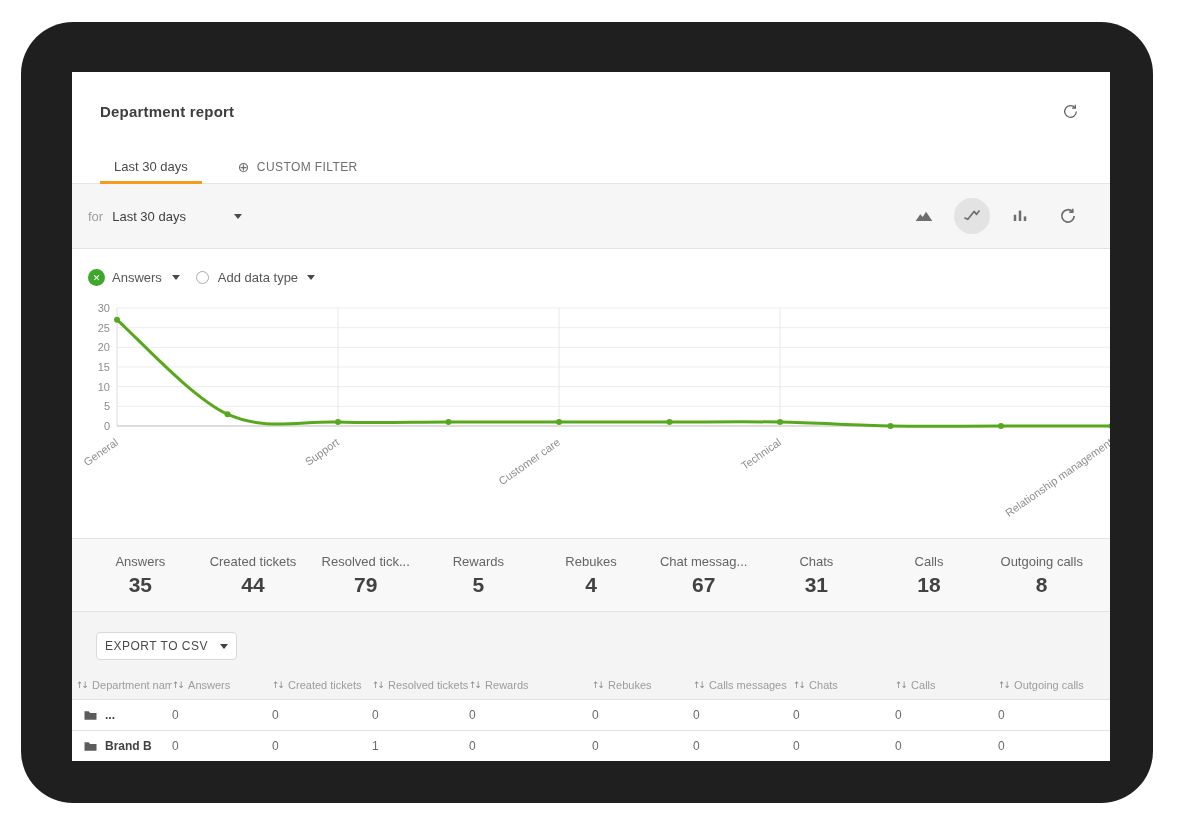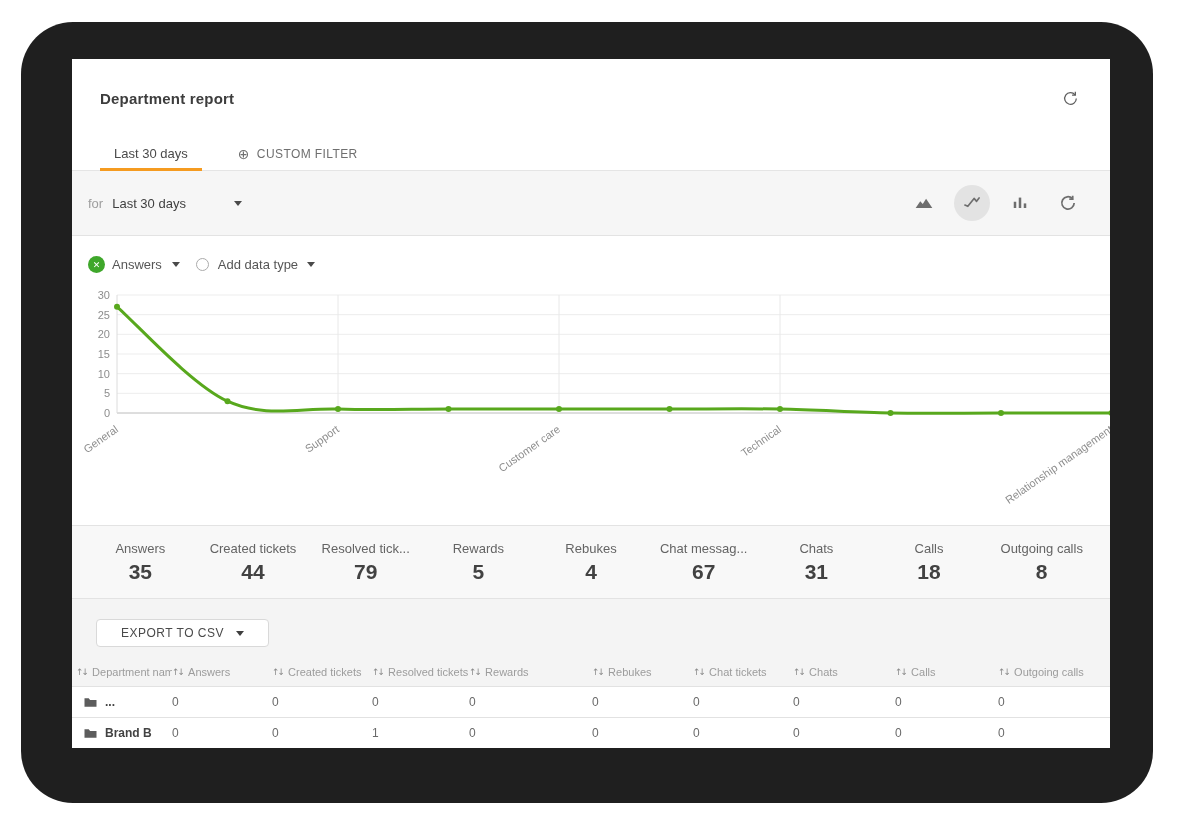--- a/index.html
+++ b/index.html
@@ -1,18 +1,18 @@
 <!DOCTYPE html>
 <html><head>
 <meta charset="utf-8">
 <style>
   * { box-sizing: border-box; margin: 0; padding: 0; }
   html,body { width:1182px; height:832px; background:#ffffff; font-family:"Liberation Sans","DejaVu Sans",sans-serif; }
   .frame { position:absolute; left:21px; top:22px; width:1132px; height:781px; background:#1f1f1f; border-radius:52px; }
-  .panel { position:absolute; left:72px; top:59px; width:1038px; height:689px; background:#ffffff; display:flex; flex-direction:column; overflow:hidden; }
+  .panel { position:absolute; left:72px; top:72px; width:1038px; height:689px; background:#ffffff; display:flex; flex-direction:column; overflow:hidden; }
 
   
   .hdr { height:78px; flex:none; display:flex; align-items:center; justify-content:space-between; padding:0 26px 0 28px; }
   .title { font-size:15px; font-weight:bold; color:#3d3d3d; letter-spacing:.2px; }
   .icon-btn { width:28px; height:28px; display:flex; align-items:center; justify-content:center; cursor:pointer; background:none; border:none; }
 
   
   .tabs { height:34px; flex:none; display:flex; align-items:stretch; border-bottom:1px solid #e5e5e5; padding-left:28px; gap:22px; }
   .tab { display:flex; align-items:center; padding:0 14px; font-size:13px; color:#4a4a4a; position:relative; cursor:pointer; }
   .tab.active::after { content:""; position:absolute; left:0; right:0; bottom:-1px; height:3px; background:#f59b20; }
@@ -43,21 +43,21 @@
 
   
   .stats { height:74px; flex:none; background:#f8f8f8; border-top:1px solid #e3e3e3; border-bottom:1px solid #e3e3e3; display:flex; padding:0 12px; }
   .stat { flex:1; display:flex; flex-direction:column; align-items:center; justify-content:center; gap:4px; overflow:hidden; }
   .stat .lbl { font-size:13px; color:#646464; white-space:nowrap; }
   .stat .val { font-size:21px; font-weight:bold; color:#424242; }
 
   
   .table-section { flex:none; background:#f4f4f4; }
   .export-row { padding:20px 0 11px 24px; }
-  .export-btn { display:inline-flex; align-items:center; gap:12px; background:#fff; border:1px solid #d9d9d9; border-radius:4px; padding:0 24px; height:28px; font-size:12px; color:#4a4a4a; letter-spacing:.5px; cursor:pointer; }
+  .export-btn { display:inline-flex; align-items:center; gap:12px; background:#fff; border:1px solid #d9d9d9; border-radius:4px; padding:0 8px; height:28px; font-size:12px; color:#4a4a4a; letter-spacing:.5px; cursor:pointer; }
   .export-btn .caret { border-top-color:#3f3f3f; }
   .grid-row { display:grid; grid-template-columns:96px 100px 100px 97px 123px 101px 100px 102px 103px auto; padding-left:4px; align-items:center; }
   .thead { height:28px; }
   .th { display:flex; align-items:center; gap:5px; font-size:11px; color:#9c9c9c; overflow:hidden; white-space:nowrap; cursor:pointer; padding-right:4px; }
   .sort { font-family:"DejaVu Sans",sans-serif; font-size:9px; letter-spacing:-2px; color:#8a8a8a; flex:none; }
   .data-row { height:31px; background:#fff; border-top:1px solid #e2e2e2; font-size:12px; color:#6a6a6a; }
   .name-cell { display:flex; align-items:center; gap:8px; padding-left:8px; font-weight:bold; color:#424242; overflow:hidden; white-space:nowrap; cursor:pointer; }
   .num-cell { padding-left:0; }
 </style>
 </head>
@@ -237,21 +237,21 @@
         <div class="th">
           <span class="sort">↑↓</span>
           <span>Rewards</span>
         </div>
         <div class="th">
           <span class="sort">↑↓</span>
           <span>Rebukes</span>
         </div>
         <div class="th">
           <span class="sort">↑↓</span>
-          <span>Chat tickets</span>
+          <span>Calls messages</span>
         </div>
         <div class="th">
           <span class="sort">↑↓</span>
           <span>Chats</span>
         </div>
         <div class="th">
           <span class="sort">↑↓</span>
           <span>Calls</span>
         </div>
         <div class="th">

